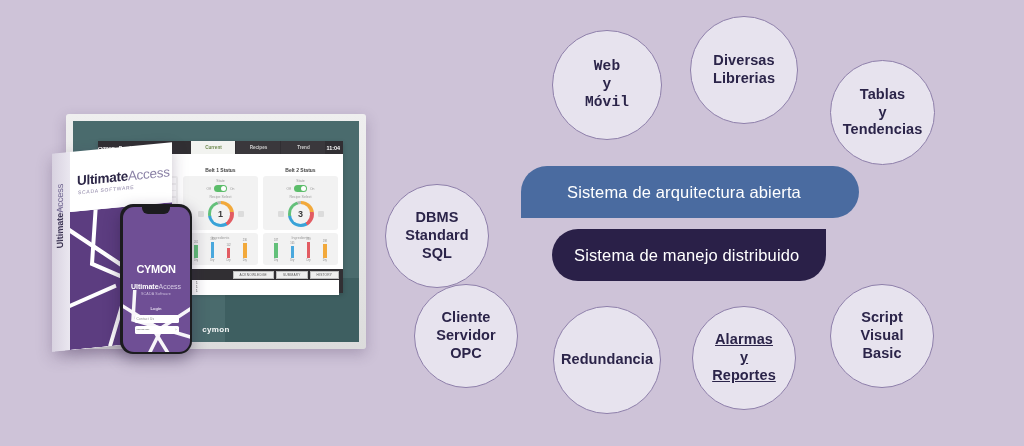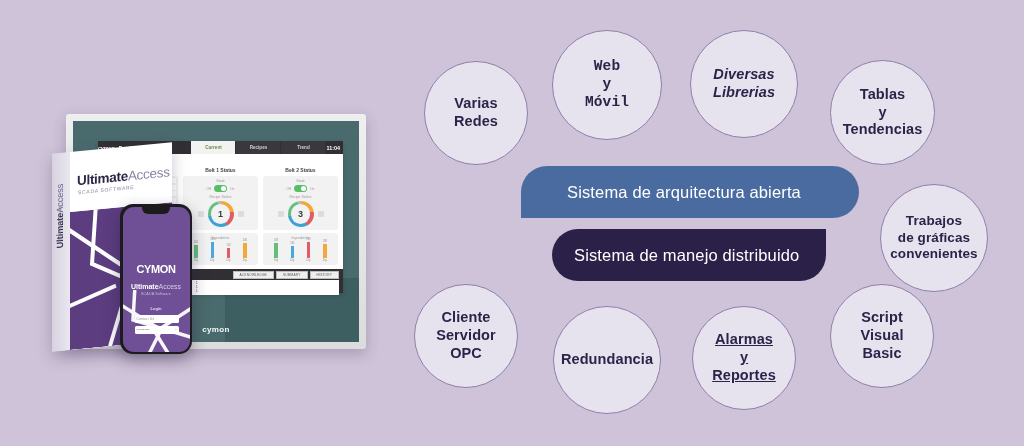--- a/index.html
+++ b/index.html
@@ -437,42 +437,38 @@
           <span class="fv">Contact Us</span>
         </div>
         <div class="ph-field" id="ph-f2">
           <span class="fv">••••••••••</span>
           <span class="fc">›</span>
         </div>
       </div>
     </div>
   </div>
 
-  <div class="bubble" style="left:424px;top:61px;width:104px;height:104px;">
-    <span>Varias
-Redes</span>
-  </div>
   <div class="bubble" style="left:552px;top:30px;width:110px;height:110px;font-family:Liberation Mono, monospace;">
     <span>Web
 y
 Móvil</span>
   </div>
-  <div class="bubble" style="left:690px;top:30px;width:108px;height:108px;font-style:italic;">
+  <div class="bubble" style="left:690px;top:16px;width:108px;height:108px;">
     <span>Diversas
 Librerias</span>
   </div>
   <div class="bubble" style="left:830px;top:60px;width:105px;height:105px;">
     <span>Tablas
 y
 Tendencias</span>
   </div>
-  <div class="bubble" style="left:880px;top:184px;width:108px;height:108px;font-size:13.5px;">
-    <span>Trabajos
-de gráficas
-convenientes</span>
+  <div class="bubble" style="left:385px;top:184px;width:104px;height:104px;">
+    <span>DBMS
+Standard
+SQL</span>
   </div>
   <div class="bubble" style="left:414px;top:284px;width:104px;height:104px;">
     <span>Cliente
 Servidor
 OPC</span>
   </div>
   <div class="bubble" style="left:553px;top:306px;width:108px;height:108px;justify-content:center;">
     <span>Redundancia</span>
   </div>
   <div class="bubble" style="left:692px;top:306px;width:104px;height:104px;text-decoration:underline;">

